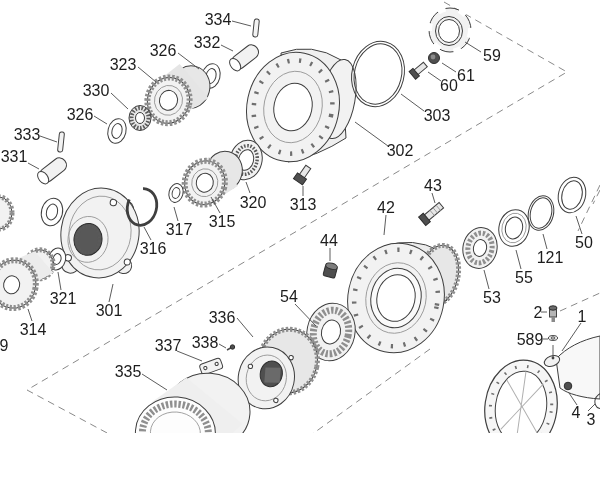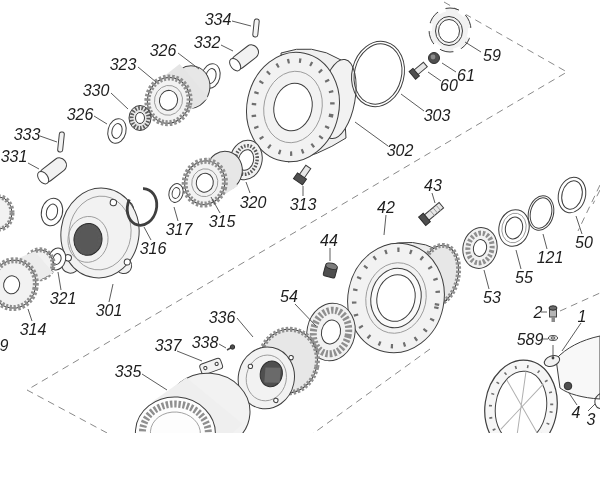--- a/index.html
+++ b/index.html
@@ -1,16 +1,16 @@
 <!DOCTYPE html>
 <html><head>
 <meta charset="utf-8">
 <style>
   html,body{margin:0;padding:0;background:#ffffff;}
-  .stage{width:600px;height:433px;position:relative;overflow:hidden;background:#fff;font-style:italic;}
+  .stage{width:600px;height:433px;position:relative;overflow:hidden;background:#fff;}
   svg{display:block;}
   .ln{fill:none;stroke:#3f3f3f;stroke-width:1;}
   .fw{fill:#ffffff;stroke:#3f3f3f;stroke-width:1;}
   .fl{fill:#f2f2f2;stroke:#3f3f3f;stroke-width:1;}
   .fl2{fill:#e7e7e7;stroke:#3f3f3f;stroke-width:1;}
   .fd{fill:#4f4f4f;stroke:#2e2e2e;stroke-width:1;}
   .teeth{fill:none;stroke:#8f8f8f;stroke-dasharray:2.4 1.8;}
   .teethd{fill:none;stroke:#5a5a5a;stroke-dasharray:1.6 1.6;}
   .holes{fill:none;stroke:#6f6f6f;}
   .dash{fill:none;stroke:#8a8a8a;stroke-width:1;stroke-dasharray:7 5;}

